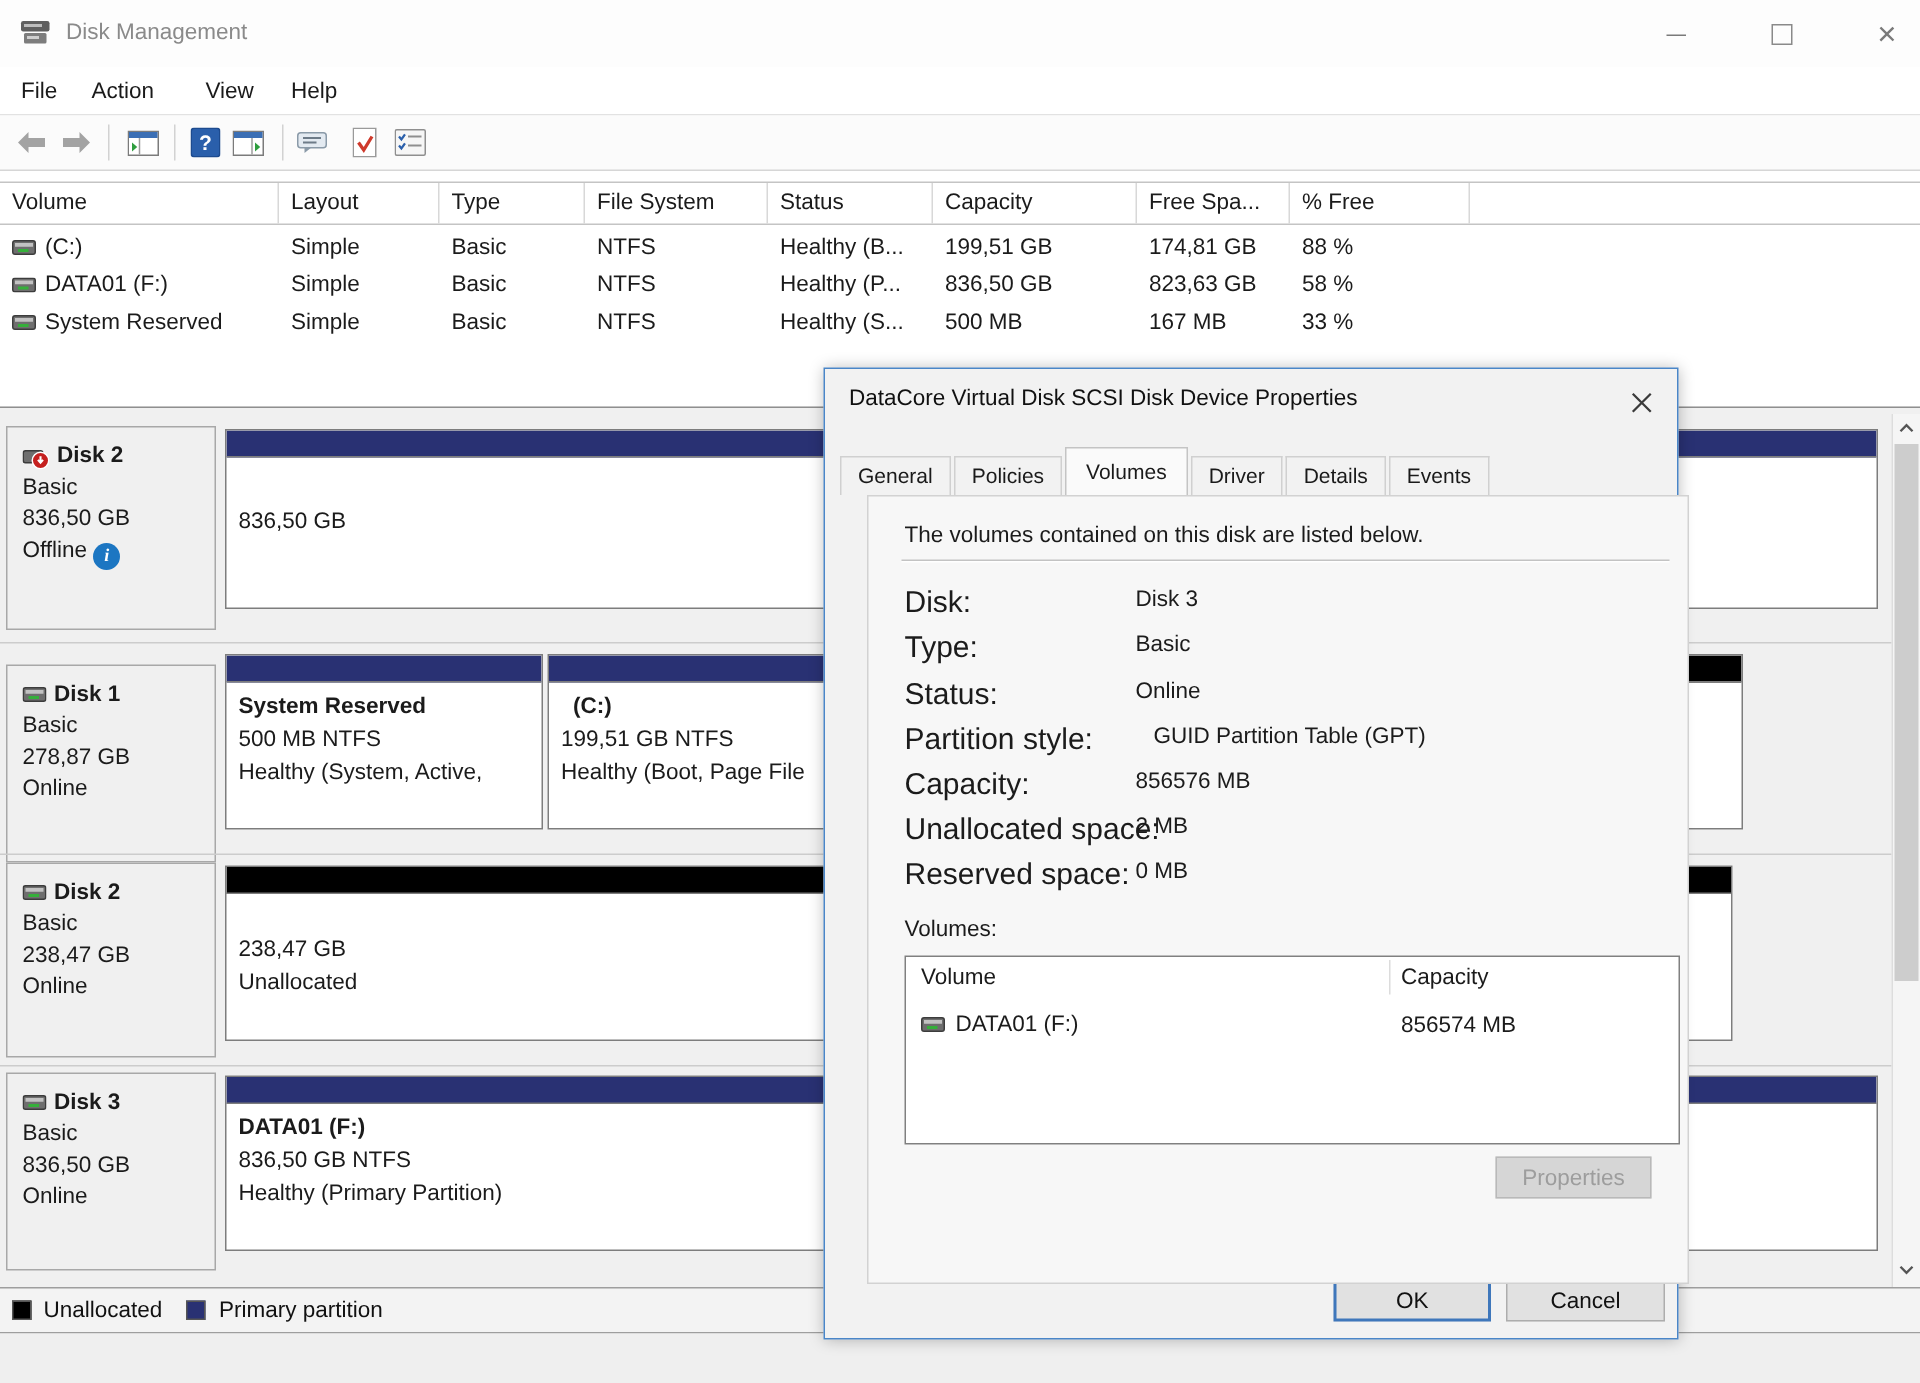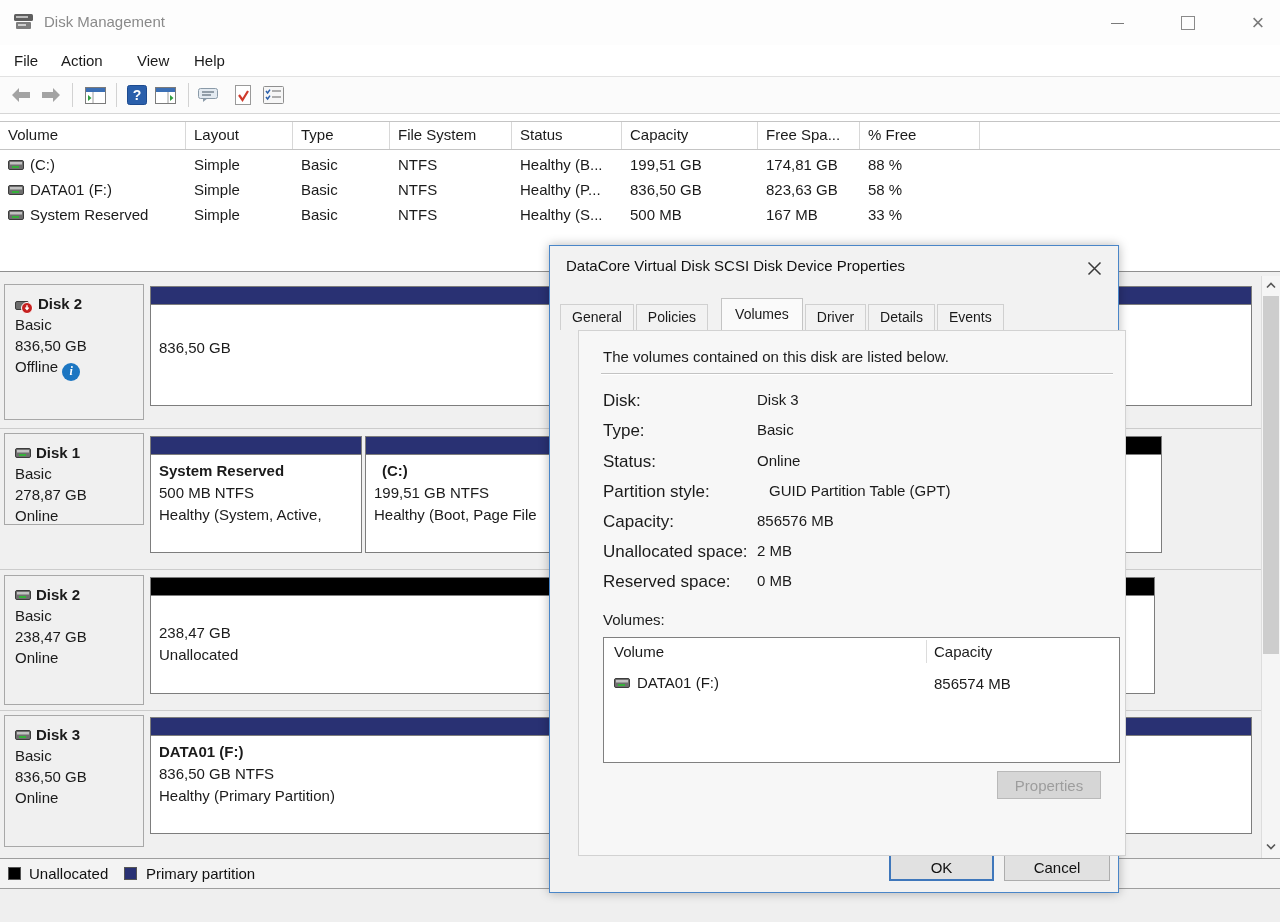--- a/index.html
+++ b/index.html
@@ -56,25 +56,25 @@
   .sbar{left:1261px;top:276px;width:19px;height:582px;background:#f5f5f5;border-left:1px solid #ddd;box-sizing:border-box;}
   .sbtn{left:0;width:18px;height:18px;display:flex;align-items:center;justify-content:center;}
   .sthumb{left:1px;top:20px;width:16px;height:358px;background:#cdcdcd;}
   
   .dialog{left:549px;top:245px;width:570px;height:648px;background:#f2f2f2;border:1px solid #4a86c8;
           box-shadow:0 0 10px rgba(0,0,0,0.28);box-sizing:border-box;}
   .dlg-title{left:16px;top:11px;font-size:15px;color:#111;}
   .dlg-close{right:12px;top:10px;width:24px;height:24px;display:flex;align-items:center;justify-content:center;}
   .tabs{left:10px;top:53px;display:flex;align-items:flex-end;height:31px;}
   .tab{background:#f2f2f2;border:1px solid #d0d0d0;border-bottom:none;padding:4px 11px 5px;font-size:14px;margin-right:2px;color:#1a1a1a;}
-  .tab.active{background:#fafafa;padding:7px 13px 8px;position:relative;z-index:3;border-color:#c4c4c4;margin-left:11px;}
+  .tab.active{background:#fafafa;padding:7px 13px 8px;position:relative;z-index:3;border-color:#c4c4c4;}
   .tabpage{left:28px;top:84px;width:548px;height:526px;background:#f7f7f7;border:1px solid #d2d2d2;box-sizing:border-box;z-index:2;}
   .intro{left:24px;top:17px;font-size:15px;}
   .etch{left:22px;top:42px;width:512px;height:0;border-top:1px solid #c3c3c3;border-bottom:1px solid #fff;}
-  .flabel{left:24px;font-size:17px;}
+  .flabel{left:24px;font-size:20px;}
   .fvalue{left:178px;font-size:15px;}
   .volumes-label{left:24px;top:280px;font-size:15px;}
   .listbox{left:24px;top:306px;width:517px;height:126px;background:#fff;border:1px solid #808080;box-sizing:border-box;}
   .lb-col1{left:10px;top:5px;font-size:15px;}
   .lb-col2{left:330px;top:5px;font-size:15px;}
   .lb-sep{left:322px;top:2px;width:1px;height:23px;background:#dcdcdc;}
   .lb-row-name{left:10px;top:36px;font-size:15px;display:flex;align-items:center;gap:7px;}
   .lb-row-cap{left:330px;top:37px;font-size:15px;}
   .btn{display:flex;align-items:center;justify-content:center;font-size:15px;box-sizing:border-box;}
   .btn-disabled{left:418px;top:440px;width:104px;height:28px;background:#d6d6d6;border:1px solid #b9b9b9;color:#9d9d9d;}
@@ -258,21 +258,21 @@
       <div><span>Offline</span><span class="info-i">i</span></div>
     </div>
     <div class="abs part" style="left:150px;top:14px;width:1102px;height:120px;">
       <div class="band navy"></div>
       <div class="ptext" style="padding-top:32px;">
         <div>836,50 GB</div>
       </div>
     </div>
     <div class="abs rowsep" style="top:156px;"></div>
 
-    <div class="abs diskpanel" style="left:4px;top:161px;height:92px;">
+    <div class="abs diskpanel" style="left:4px;top:171px;height:132px;">
       <span class="dname">
         <svg width="16" height="10">
             <rect x="0.5" y="0.5" width="15" height="9" rx="1.5" fill="#6e6e6e" stroke="#3c3c3c"></rect>
             <rect x="2" y="2" width="12" height="2.5" fill="#c2c2c2"></rect>
             <rect x="4" y="6" width="7" height="2" fill="#35b03a"></rect>
           </svg>
         <span>Disk 1</span>
       </span>
       <div>Basic</div>
       <div>278,87 GB</div>

